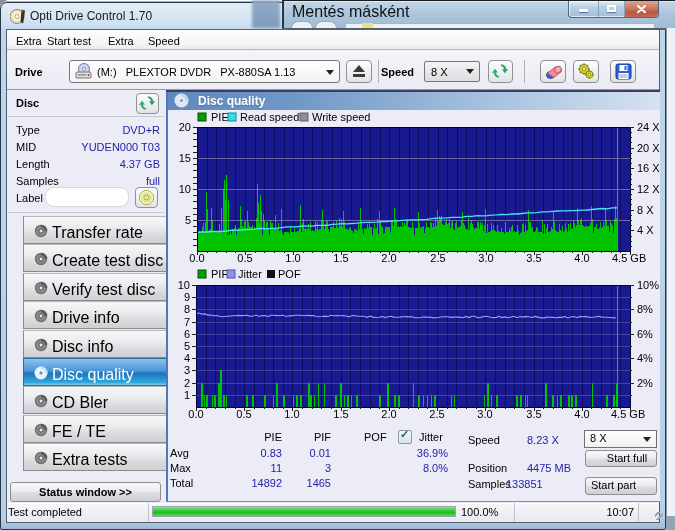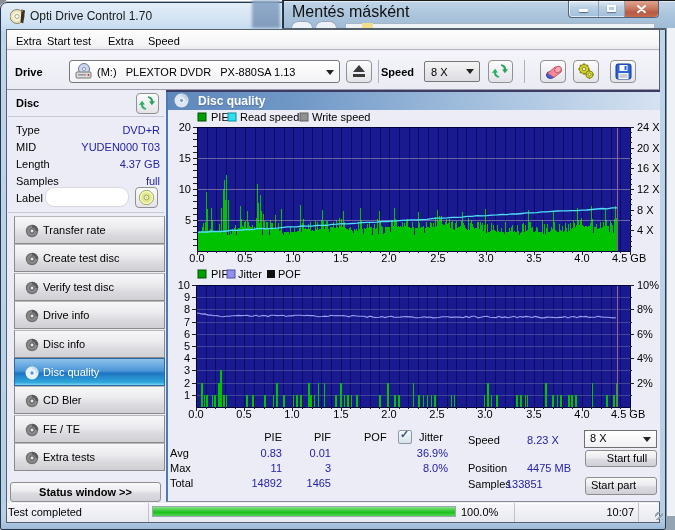--- a/index.html
+++ b/index.html
@@ -1,19 +1,19 @@
 <!DOCTYPE html>
 <html><head><meta charset="utf-8"><style>
 *{margin:0;padding:0;box-sizing:border-box}
 html,body{width:675px;height:530px;overflow:hidden;font-family:"Liberation Sans",sans-serif;background:#fff;font-size:11px}
 .abs{position:absolute}
 .v{color:#2222aa}
 .btn{position:absolute;border:1px solid #8e8e8e;border-radius:3px;background:linear-gradient(180deg,#f9f9f9,#ececf0 45%,#dcdce2 55%,#cfcfd6)}
 .tbtn{position:absolute;border:1px solid #919191;border-radius:4px;background:linear-gradient(180deg,#fcfcfc,#f0f0f4 48%,#e2e2e8)}
-.lbtn{position:absolute;left:14px;width:151px;height:28px;border:1px solid #8a8a8a;border-top-color:#b8b8b8;background:linear-gradient(180deg,#f7f7f9,#ececef 40%,#dadade 70%,#cfcfd4);font-size:11px;color:#000}
+.lbtn{position:absolute;left:23px;width:151px;height:28px;border:1px solid #8a8a8a;border-top-color:#b8b8b8;background:linear-gradient(180deg,#f7f7f9,#ececef 40%,#dadade 70%,#cfcfd4);font-size:16px;color:#000}
 .lbtn .ic{position:absolute;left:10px;top:7px;width:14px;height:14px}
 .lbtn .tx{position:absolute;left:28px;top:7px}
 </style></head><body>
 
 <div class="abs" style="left:0;top:2px;width:666px;height:528px;border:1px solid #26384c;border-radius:7px 7px 2px 2px;box-shadow:0 0 0 1px rgba(20,30,44,.35);background:linear-gradient(180deg,#e4eef8,#cfe1f2 20px,#bed5ea 30px,#b7cfe7 515px,#a3bedb 524px,#9db8d6)"></div>
 <div class="abs" style="left:10px;top:8px;width:16px;height:16px">
 <svg width="17" height="17" viewBox="0 0 17 17">
       <circle cx="7" cy="8.5" r="7" fill="#ece4c0" stroke="#8a8268"></circle>
       <circle cx="7" cy="8.5" r="4.5" fill="#f6f0d8"></circle>
       <circle cx="7" cy="8.5" r="2" fill="#fdfdf5" stroke="#b0a880"></circle>

